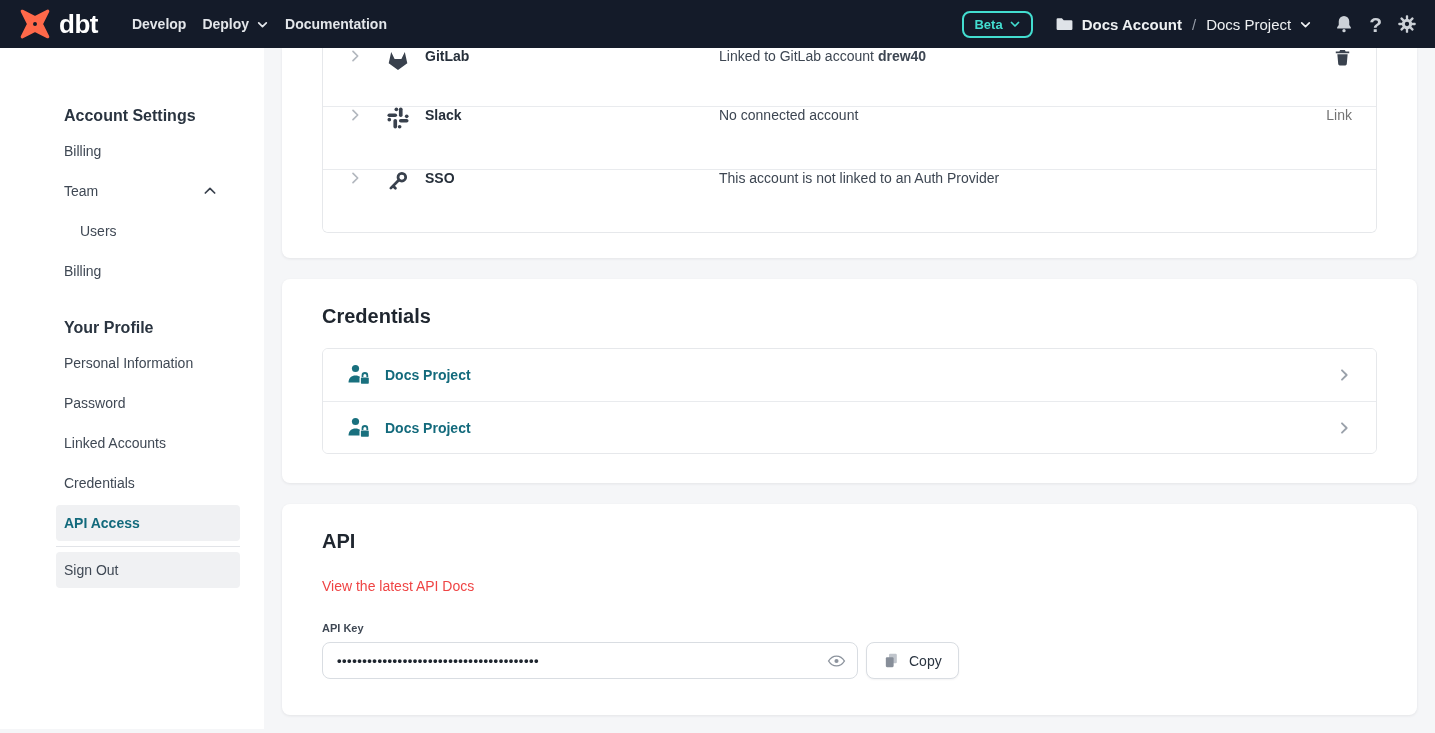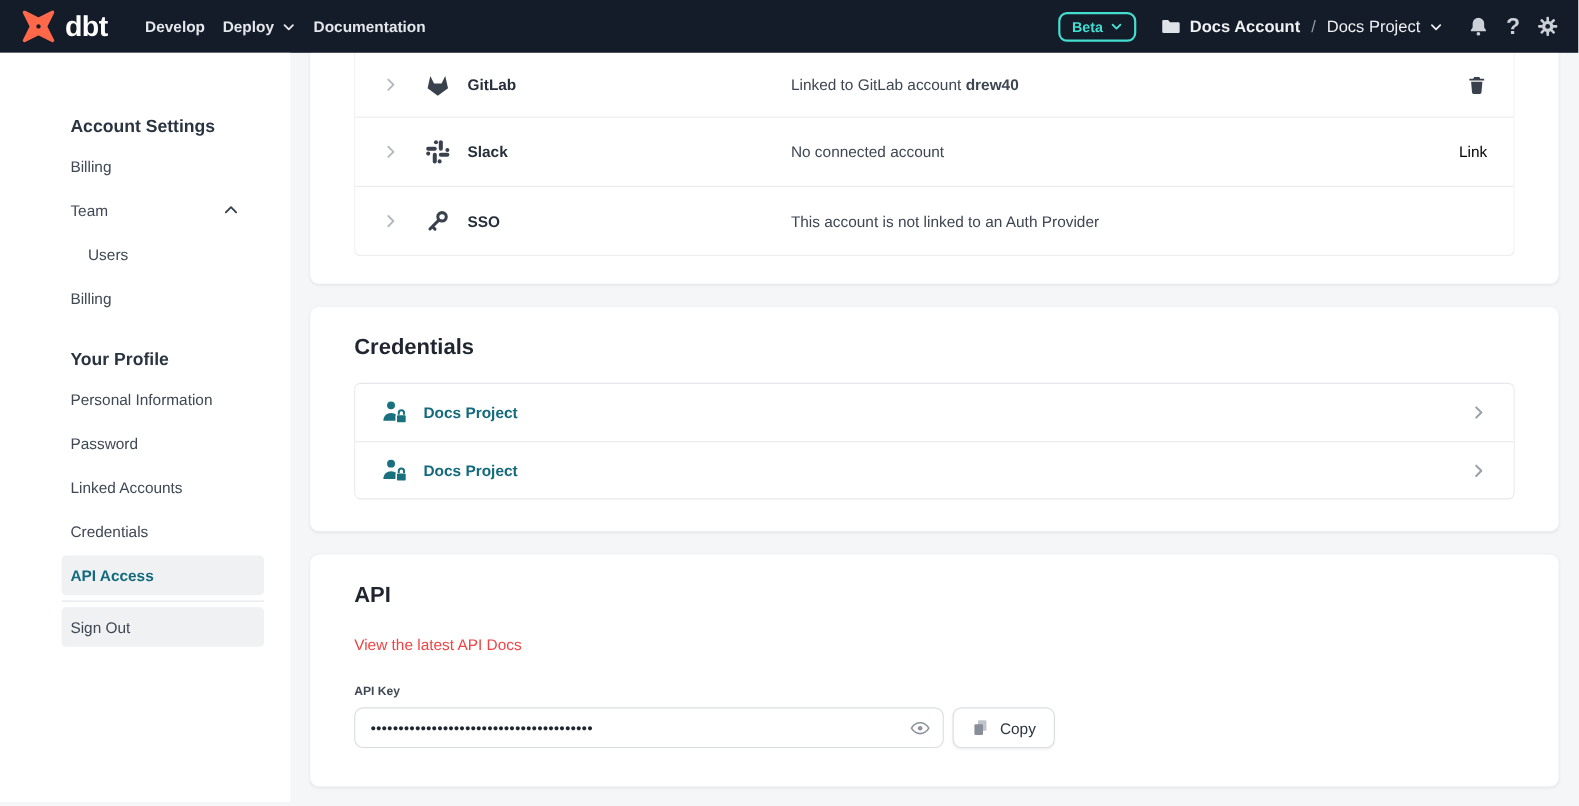--- a/index.html
+++ b/index.html
@@ -37,30 +37,30 @@
   .side-box.active { color:#136a7c; font-weight:700; }
   .side-divider { height:1px; background:#e2e4e8; margin:5px 24px; }
 
   
   .main { flex:1; padding:0 18px; overflow:hidden; }
   .card { background:#ffffff; border-radius:8px; box-shadow:0 1px 3px rgba(20,27,41,.08); }
   .card.cut-top { border-radius:0 0 8px 8px; height:210px; }
   .inner-table { margin:0 40px; border:1px solid #e6e8eb; }
   .cut-top .inner-table { border-top:0; border-radius:0 0 6px 6px; overflow:hidden; }
 
-  .acct-row { display:flex; align-items:center; padding:0 24px; height:63px; background:#fff; }
+  .acct-row { display:flex; align-items:flex-start; padding:0 24px; height:63px; background:#fff; }
   .acct-row + .acct-row { border-top:1px solid #e9ebee; }
   .acct-row.first { height:58px; }
   .row-chevron { color:#b3b8bf; margin-right:22px; display:flex; }
   .row-icon { width:26px; display:flex; justify-content:center; margin-right:14px; }
   .row-name { font-size:14px; font-weight:700; color:#262f3a; width:294px; }
   .row-status { flex:1; font-size:14px; color:#3d4652; }
   .row-status b { margin-left:4px; font-weight:700; }
   .row-action { display:flex; align-items:center; }
-  .link-text { color:#000000; font-size:14px; cursor:pointer; }
+  .link-text { color:#737373; font-size:14px; cursor:pointer; }
 
   .card.block { margin-top:21px; padding:26px 40px 24px 40px; }
   .card-title { font-size:20px; font-weight:700; color:#1f262f; }
   .cred-table { margin-top:20px; border:1px solid #e6e8eb; border-radius:6px; overflow:hidden; }
   .cred-row { display:flex; align-items:center; height:52px; padding:0 24px; background:#fff; cursor:pointer; }
   .cred-row + .cred-row { border-top:1px solid #e9ebee; }
   .cred-label { margin-left:14px; font-size:14px; font-weight:700; color:#136a7c; flex:1; }
 
   .api-link { display:inline-block; margin-top:25px; font-size:14px; color:#ef4444; cursor:pointer; }
   .api-key-label { margin-top:27px; font-size:11px; font-weight:700; color:#3f4854; }

